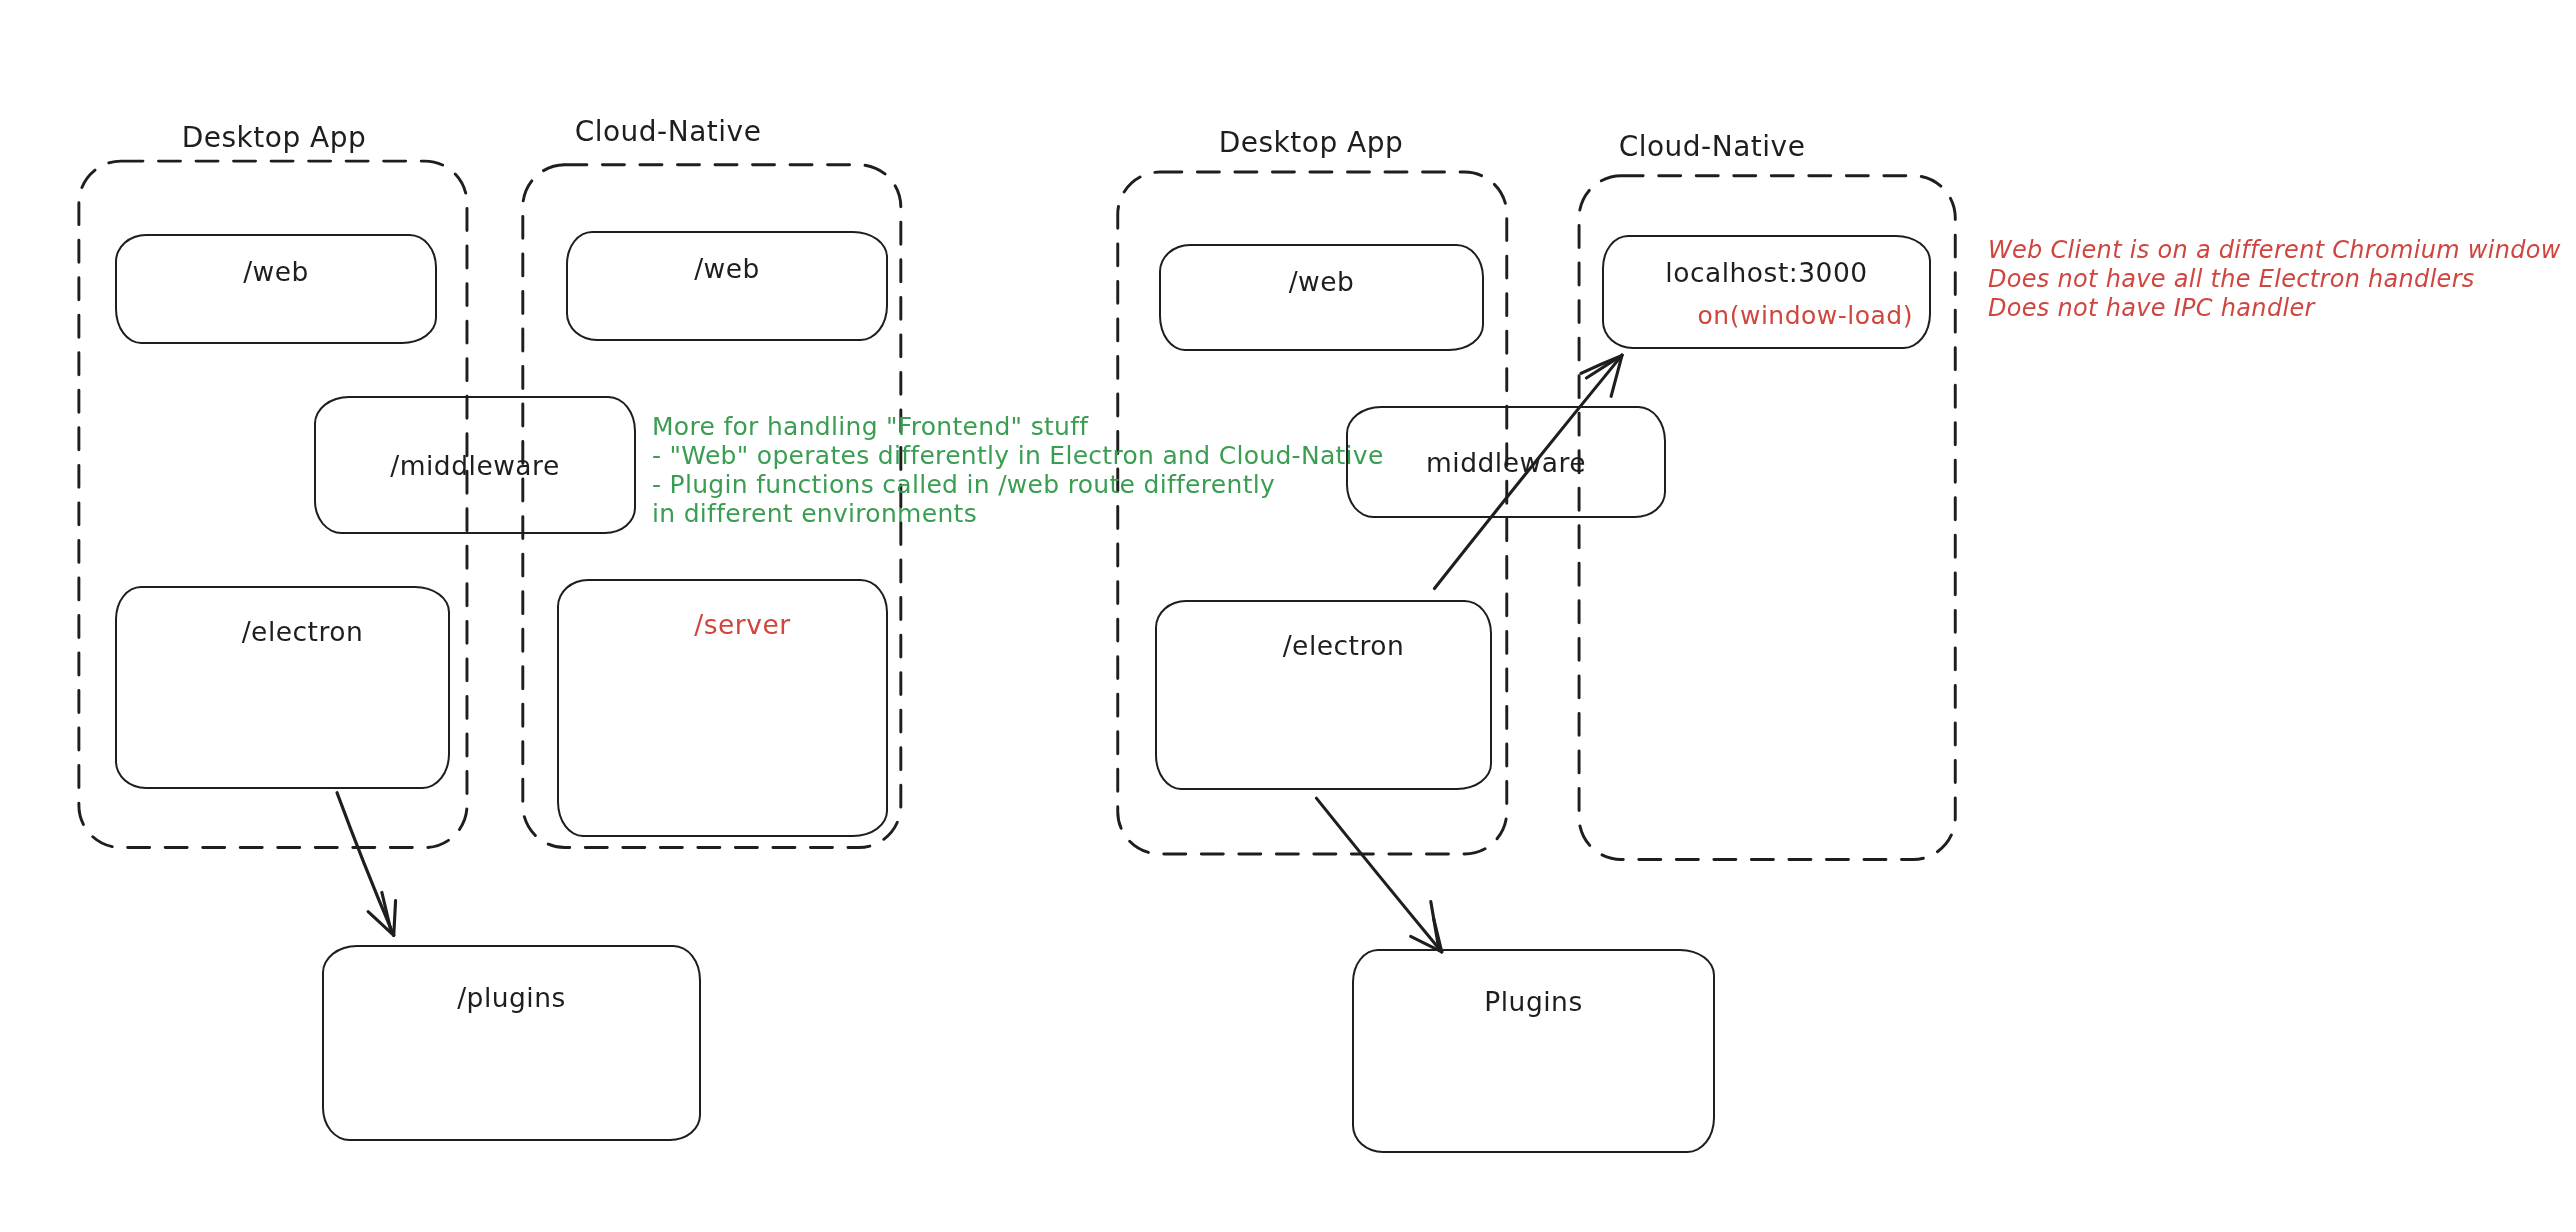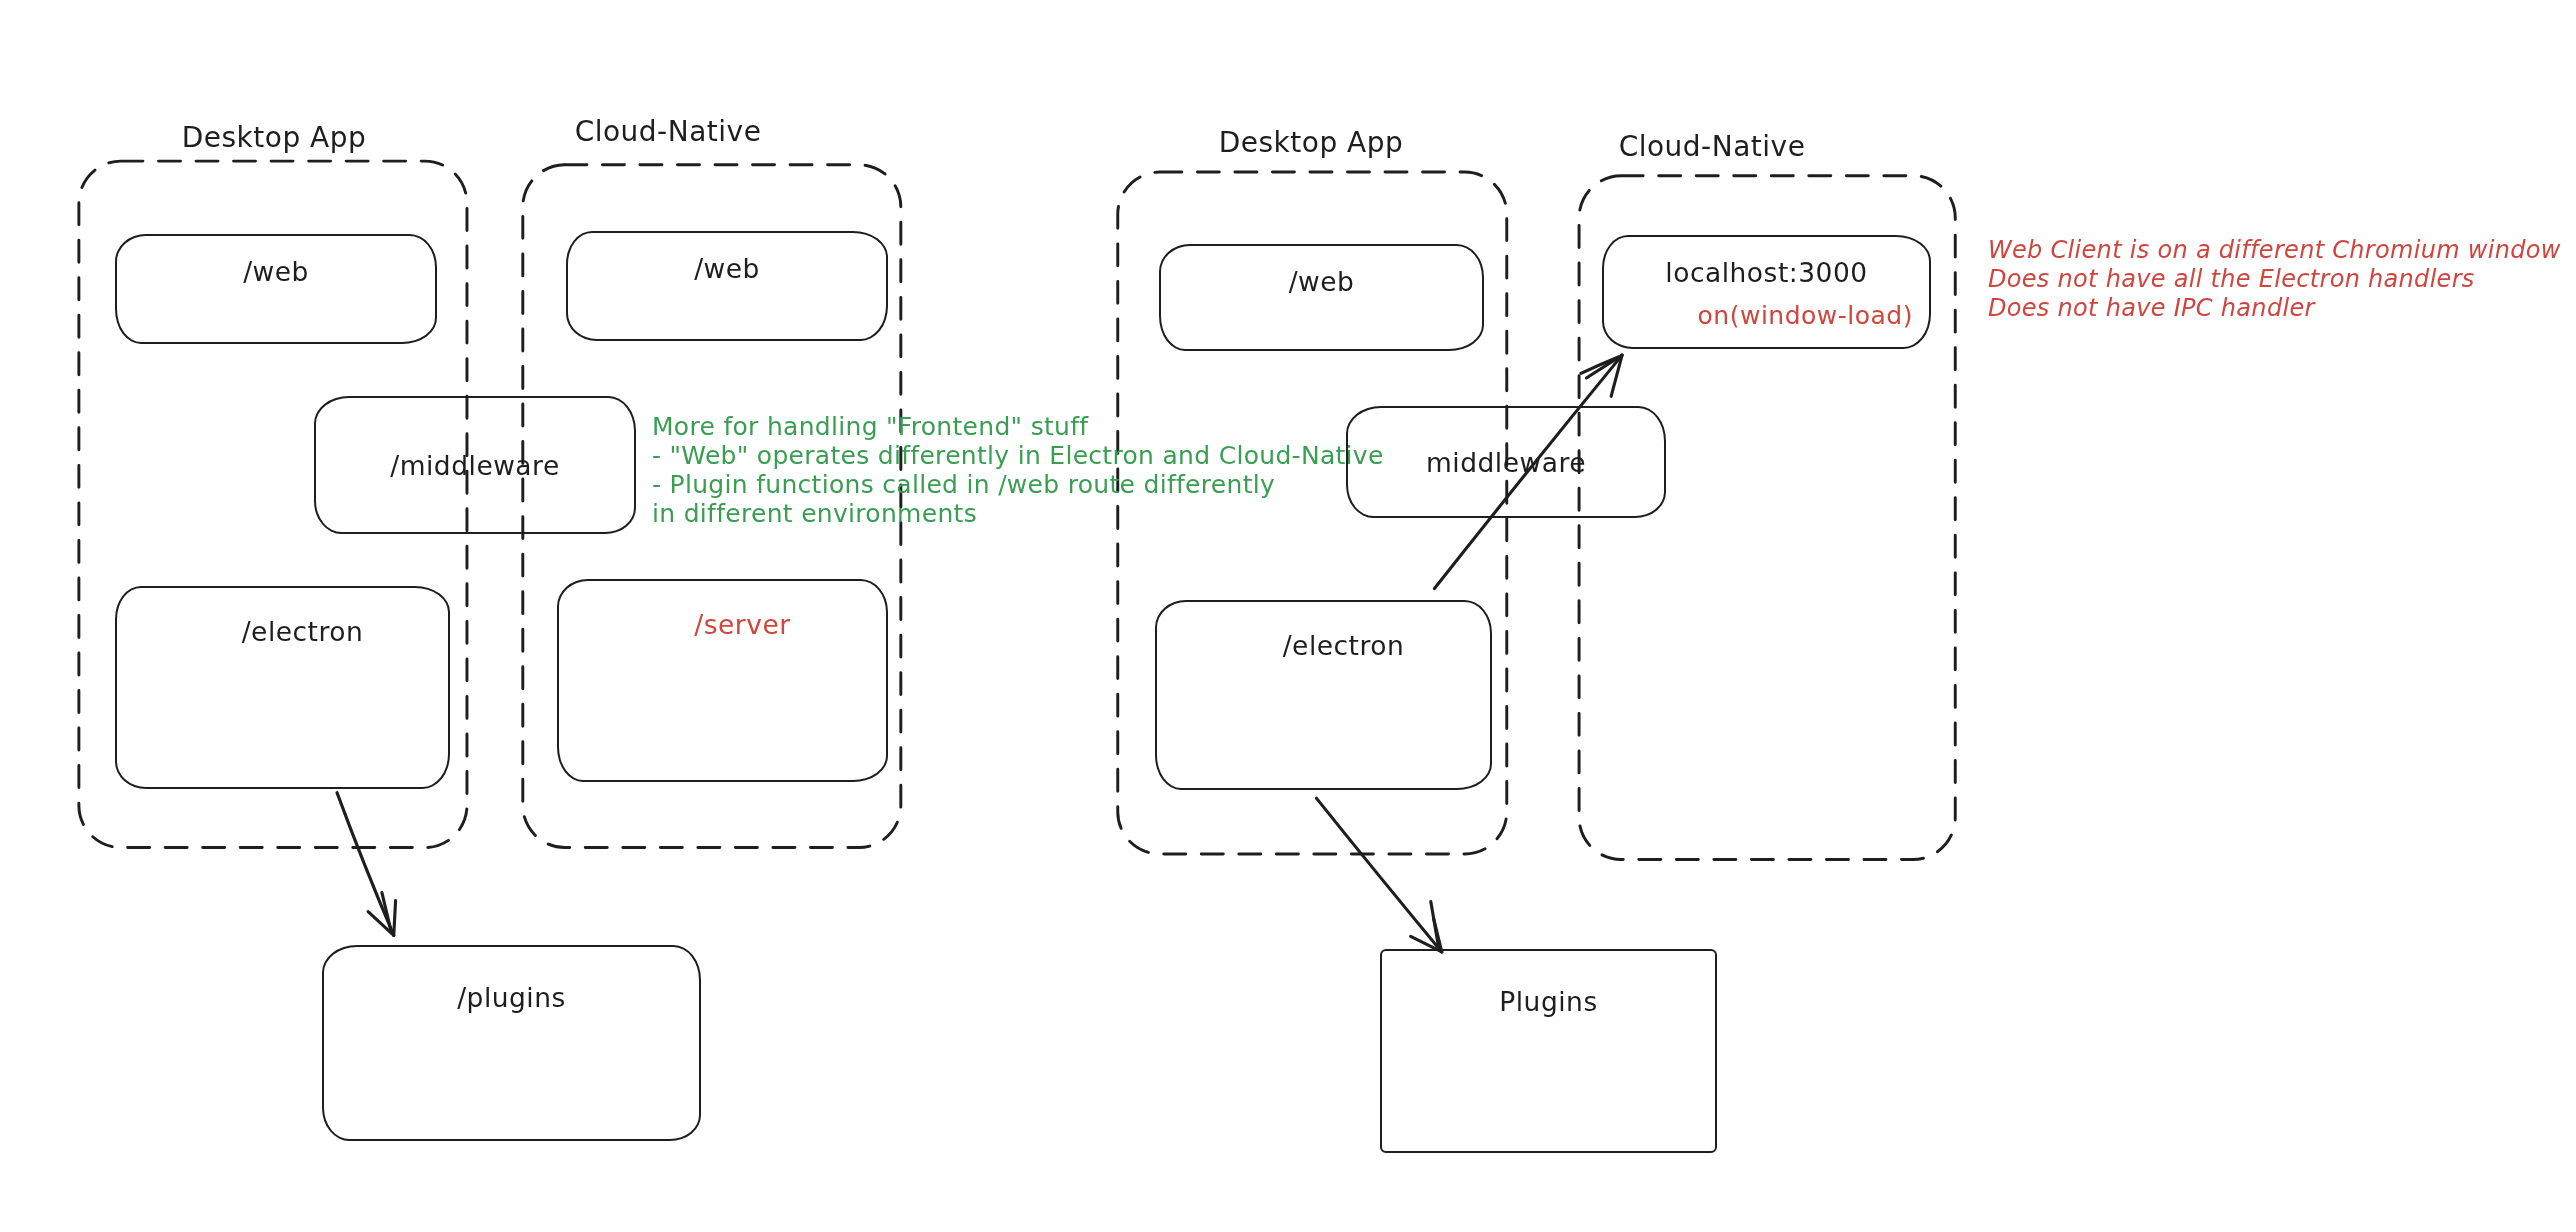--- a/index.html
+++ b/index.html
@@ -118,21 +118,21 @@
   </div>
 
   <div class="box r3 v-center" style="left:314px; top:396px; width:322px; height:138px;">
     <span>/middleware</span>
   </div>
 
   <div class="box r2 pad-m" style="left:115px; top:586px; width:335px; height:203px;">
     <span>/electron</span>
   </div>
 
-  <div class="box r1 pad-m" style="left:557px; top:579px; width:331px; height:203px;">
+  <div class="box r1 pad-m" style="left:557px; top:579px; width:331px; height:258px;">
     <span class="red-text">/server</span>
   </div>
 
   <div class="box r3 pad-l" style="left:322px; top:945px; width:379px; height:196px;">
     <span>/plugins</span>
   </div>
 
   <div class="note note-green" style="left:652px; top:412px;">
     <div>More for handling "Frontend" stuff</div>
     <div>- "Web" operates differently in Electron and Cloud-Native</div>
@@ -150,21 +150,21 @@
   </div>
 
   <div class="box r3 v-center" style="left:1346px; top:406px; width:320px; height:112px;">
     <span>middleware</span>
   </div>
 
   <div class="box r1 pad-m" style="left:1155px; top:600px; width:337px; height:190px;">
     <span>/electron</span>
   </div>
 
-  <div class="box r2 pad-l" style="left:1380px; top:949px; width:337px; height:204px;border-radius:6px;">
+  <div class="box r2 pad-l" style="left:1352px; top:949px; width:363px; height:204px;">
     <span>Plugins</span>
   </div>
 
   <div class="note note-red" style="left:1988px; top:236px; font-size:24px;font-style:italic;">
     <div>Web Client is on a different Chromium window</div>
     <div>Does not have all the Electron handlers</div>
     <div>Does not have IPC handler</div>
   </div>
 
 </div>

